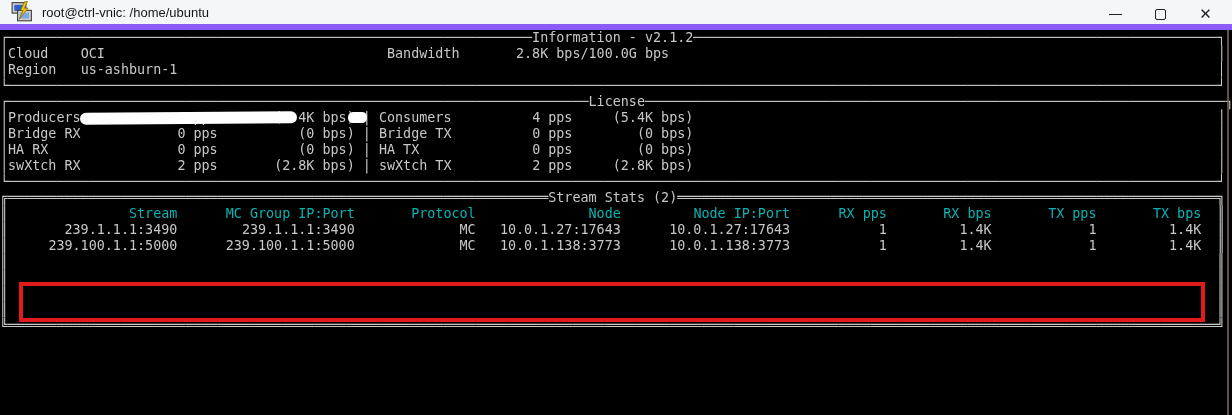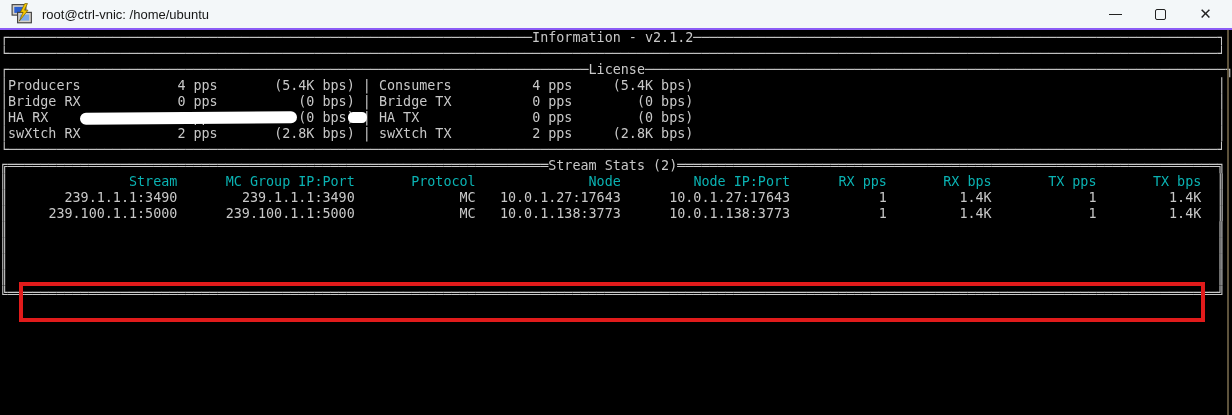--- a/index.html
+++ b/index.html
@@ -1,21 +1,21 @@
 <!DOCTYPE html>
 <html style="--bg: #000000; --fg: #c8c8c8; --yl: #bcbc3a; --gn: #26b226; --cy: #0ab2b2; --red: #e11b1b; --tbbg: #f3f7f9; --wh: #ffffff;"><head>
 <meta charset="utf-8">
 <style>
   html,body{margin:0;padding:0;background:#555;}
   body{width:1232px;height:415px;overflow:hidden;}
   .window{position:relative;width:1232px;height:415px;background:#000;font-family:"Liberation Sans",sans-serif;}
 
   
   .titlebar{position:absolute;top:0;left:0;width:1232px;height:30px;box-sizing:border-box;
-    background:var(--tbbg,#f3f7f9);border-bottom:2px solid #8b5cf6;display:flex;align-items:center;}
+    background:var(--tbbg,#f3f7f9);border-bottom:6px solid #8b5cf6;display:flex;align-items:center;}
   .app-icon{width:22px;height:22px;margin-left:11px;flex:0 0 auto;}
   .title-text{margin-left:9px;font-size:13px;color:#161616;white-space:nowrap;}
   .controls{position:absolute;right:4px;top:0;height:29px;display:flex;}
   .ctl{width:45px;height:29px;display:flex;align-items:center;justify-content:center;cursor:default;}
   .glyph-min{display:block;width:13px;height:0;border-top:1.5px solid #222;}
   .glyph-max{display:block;width:11px;height:11px;box-sizing:border-box;border:1.5px solid #222;border-radius:2px;}
   .glyph-close{font-size:15px;line-height:15px;color:#222;font-family:"DejaVu Sans",sans-serif;}
 
   
   .term{position:absolute;top:30px;left:0;width:1232px;height:385px;background:var(--bg,#000);
@@ -56,20 +56,22 @@
           <span class="glyph-max"></span>
         </div>
       <div class="ctl">
           <span class="glyph-close">✕</span>
         </div>
     </div>
   </div>
 
   <div class="term" id="term">
       <div class="trow"><span class="c-fg">┌─────────────────────────────────────────────────────────────────</span><span class="c-fg">Information - v2.1.2</span><span class="c-fg">─────────────────────────────────────────────────────────────────┐</span></div>
+      <div class="trow"><span class="c-fg">│</span><span class="c-fg">Cloud</span>    <span class="c-fg">OCI</span>                                   <span class="c-fg">Bandwidth</span>       <span class="c-fg">2.8K bps/100.0G bps</span>                                                                    <span class="c-fg">│</span></div>
+      <div class="trow"><span class="c-fg">│</span><span class="c-fg">Region</span>   <span class="c-fg">us-ashburn-1</span>                                                                                                                                 <span class="c-fg">│</span></div>
       <div class="trow"><span class="c-fg">└──────────────────────────────────────────────────────────────────────────────────────────────────────────────────────────────────────────────────────┘</span></div>
       <div class="trow"><span class="c-fg">┌────────────────────────────────────────────────────────────────────────</span><span class="c-fg">License</span><span class="c-fg">────────────────────────────────────────────────────────────────────────┐</span></div>
       <div class="trow"><span class="c-fg">│</span><span class="c-fg">Producers</span>            <span class="c-fg">4 pps</span>       <span class="c-fg">(5.4K bps)</span> <span class="c-fg">|</span> <span class="c-fg">Consumers</span>          <span class="c-fg">4 pps</span>     <span class="c-fg">(5.4K bps)</span>                                                                 <span class="c-fg">│</span></div>
       <div class="trow"><span class="c-fg">│</span><span class="c-fg">Bridge RX</span>            <span class="c-fg">0 pps</span>          <span class="c-fg">(0 bps)</span> <span class="c-fg">|</span> <span class="c-fg">Bridge TX</span>          <span class="c-fg">0 pps</span>        <span class="c-fg">(0 bps)</span>                                                                 <span class="c-fg">│</span></div>
       <div class="trow"><span class="c-fg">│</span><span class="c-fg">HA RX</span>                <span class="c-fg">0 pps</span>          <span class="c-fg">(0 bps)</span> <span class="c-fg">|</span> <span class="c-fg">HA TX</span>              <span class="c-fg">0 pps</span>        <span class="c-fg">(0 bps)</span>                                                                 <span class="c-fg">│</span></div>
       <div class="trow"><span class="c-fg">│</span><span class="c-fg">swXtch RX</span>            <span class="c-fg">2 pps</span>       <span class="c-fg">(2.8K bps)</span> <span class="c-fg">|</span> <span class="c-fg">swXtch TX</span>          <span class="c-fg">2 pps</span>     <span class="c-fg">(2.8K bps)</span>                                                                 <span class="c-fg">│</span></div>
       <div class="trow"><span class="c-fg">└──────────────────────────────────────────────────────────────────────────────────────────────────────────────────────────────────────────────────────┘</span></div>
       <div class="trow"><span class="c-fg">╔═══════════════════════════════════════════════════════════════════</span><span class="c-fg">Stream Stats (2)</span><span class="c-fg">═══════════════════════════════════════════════════════════════════╗</span></div>
       <div class="trow"><span class="c-fg">║</span>               <span class="c-cy">Stream</span>      <span class="c-cy">MC Group IP:Port</span>       <span class="c-cy">Protocol</span>              <span class="c-cy">Node</span>         <span class="c-cy">Node IP:Port</span>      <span class="c-cy">RX pps</span>       <span class="c-cy">RX bps</span>       <span class="c-cy">TX pps</span>       <span class="c-cy">TX bps</span>  <span class="c-fg">║</span></div>
       <div class="trow"><span class="c-fg">║</span>       <span class="c-fg">239.1.1.1:3490</span>        <span class="c-fg">239.1.1.1:3490</span>             <span class="c-fg">MC</span>   <span class="c-fg">10.0.1.27:17643</span>      <span class="c-fg">10.0.1.27:17643</span>           <span class="c-fg">1</span>         <span class="c-fg">1.4K</span>            <span class="c-fg">1</span>         <span class="c-fg">1.4K</span>  <span class="c-fg">║</span></div>

